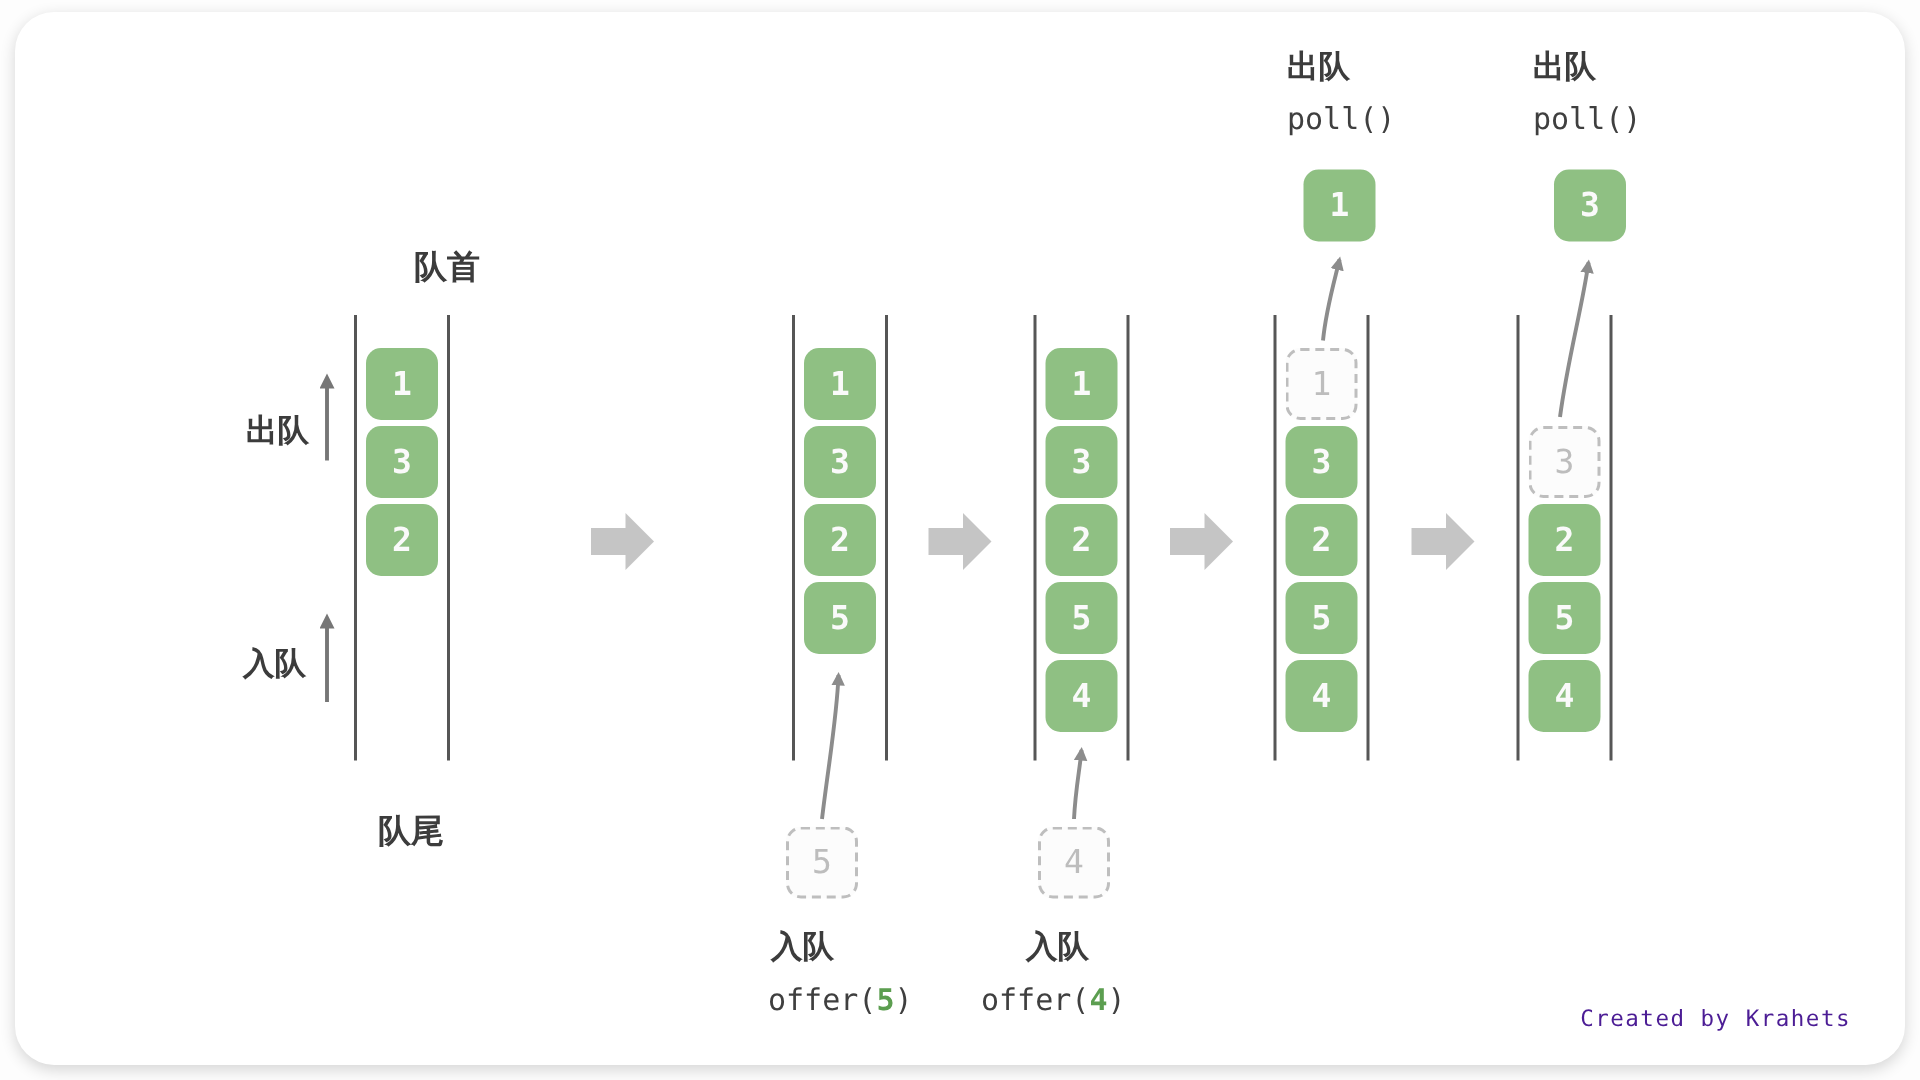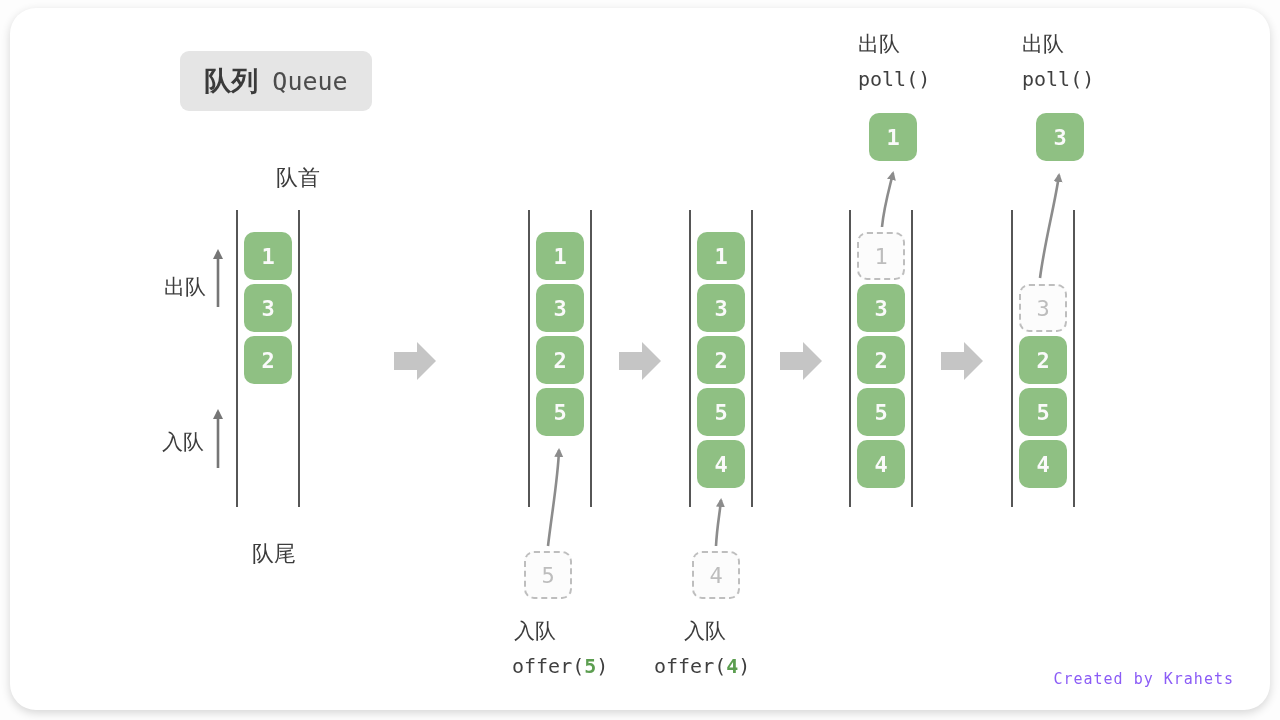--- a/index.html
+++ b/index.html
@@ -14,21 +14,21 @@
     background:#ffffff; border-radius:26px;
     box-shadow:0 3px 10px rgba(0,0,0,0.16);
   }
   .title-box {
     position:absolute; left:170px; top:43px; width:192px; height:60px;
     background:#E5E5E5; border-radius:9px;
     display:flex; align-items:center; justify-content:center; gap:14px;
   }
   .title-zh { font-size:27px; font-weight:bold; color:#3a3a3a; }
   .title-en { font-family:"DejaVu Sans Mono", monospace; font-size:25px; color:#4c4c4c; }
-  .cjk-label { position:absolute; font-weight:normal; color:#3c3c3c; font-size:22px; white-space:nowrap; }
+  .cjk-label { position:absolute; font-weight:bold; color:#3c3c3c; font-size:22px; white-space:nowrap; }
   .code-label { position:absolute; font-family:"DejaVu Sans Mono", monospace; font-size:20px; color:#3f3f3f; white-space:nowrap; }
   .code-arg { font-weight:bold; }
   .qline { position:absolute; width:2px; }
   .cell {
     position:absolute; width:48px; height:48px; border-radius:10px;
     display:flex; align-items:center; justify-content:center;
     font-family:"DejaVu Sans Mono", monospace; font-size:22px; font-weight:bold;
     box-sizing:border-box;
   }
   .cell.dashed { border:2px dashed #BEBEBE; font-weight:normal; }
@@ -37,24 +37,20 @@
     position:absolute; right:36px; bottom:22px;
     font-family:"DejaVu Sans Mono", monospace; font-size:15px;
     letter-spacing:1px; color:#CBCBCB;
   }
 </style>
 </head>
 <body>
 
 <div class="card" id="diagram">
 
-  <div class="title-box" style="background: rgb(229, 229, 229);">
-    <span class="title-zh">队列</span>
-    <span class="title-en">Queue</span>
-  </div>
 
   <div class="cjk-label" style="left:242px; top:155px;margin-left:24px;">队首</div>
   <div class="cjk-label" style="left:242px; top:531px;">队尾</div>
   <div class="cjk-label" style="left:154px; top:265px; font-size:21px;">出队</div>
   <div class="cjk-label" style="left:152px; top:420px; font-size:21px;">入队</div>
 
   <svg class="overlay-svg" id="overlay">
       <defs>
      <marker id="ah-flow" markerWidth="11" markerHeight="11" refX="7" refY="4.5" orient="auto" markerUnits="userSpaceOnUse">
        <path d="M0,0 L9,4.5 L0,9 Z" fill="#8C8C8C"></path>
@@ -68,21 +64,21 @@
       <polygon fill="#C5C5C5" points="770,344 793,344 793,334 812,353 793,372 793,362 770,362"></polygon>
       <polygon fill="#C5C5C5" points="931,344 954,344 954,334 973,353 954,372 954,362 931,362"></polygon>
       <path d="M538,538 C542,504 548,470 549,442" fill="none" stroke="#8C8C8C" stroke-width="2.6" marker-end="url(#ah-flow)"></path>
       <path d="M706,538 C707,518 710,504 711,492" fill="none" stroke="#8C8C8C" stroke-width="2.6" marker-end="url(#ah-flow)"></path>
       <path d="M872,219 C874,198 880,178 883,165" fill="none" stroke="#8C8C8C" stroke-width="2.6" marker-end="url(#ah-flow)"></path>
       <path d="M1030,270 C1035,232 1045,196 1049,167" fill="none" stroke="#8C8C8C" stroke-width="2.6" marker-end="url(#ah-flow)"></path>
       <line x1="208" y1="299" x2="208" y2="244" stroke="#767676" stroke-width="2.6" marker-end="url(#ah-side)"></line>
       <line x1="208" y1="460" x2="208" y2="404" stroke="#767676" stroke-width="2.6" marker-end="url(#ah-side)"></line>
     </svg>
 
-  <div class="footer" style="color: #8b5cf6;">Created by Krahets</div>
+  <div class="footer" style="color: #4c1d95;">Created by Krahets</div>
 <div class="qline" style="left: 226px; top: 202px; height: 297px; background: rgb(86, 86, 86);"></div>
     <div class="qline" style="left: 288px; top: 202px; height: 297px; background: rgb(86, 86, 86);"></div>
     <div class="cell solid" style="left: 234px; top: 224px; background: rgb(143, 192, 131); color: rgb(250, 250, 250);">1</div>
     <div class="cell solid" style="left: 234px; top: 276px; background: rgb(143, 192, 131); color: rgb(250, 250, 250);">3</div>
     <div class="cell solid" style="left: 234px; top: 328px; background: rgb(143, 192, 131); color: rgb(250, 250, 250);">2</div>
     <div class="qline" style="left: 518px; top: 202px; height: 297px; background: rgb(86, 86, 86);"></div>
     <div class="qline" style="left: 580px; top: 202px; height: 297px; background: rgb(86, 86, 86);"></div>
     <div class="cell solid" style="left: 526px; top: 224px; background: rgb(143, 192, 131); color: rgb(250, 250, 250);">1</div>
     <div class="cell solid" style="left: 526px; top: 276px; background: rgb(143, 192, 131); color: rgb(250, 250, 250);">3</div>
     <div class="cell solid" style="left: 526px; top: 328px; background: rgb(143, 192, 131); color: rgb(250, 250, 250);">2</div>

